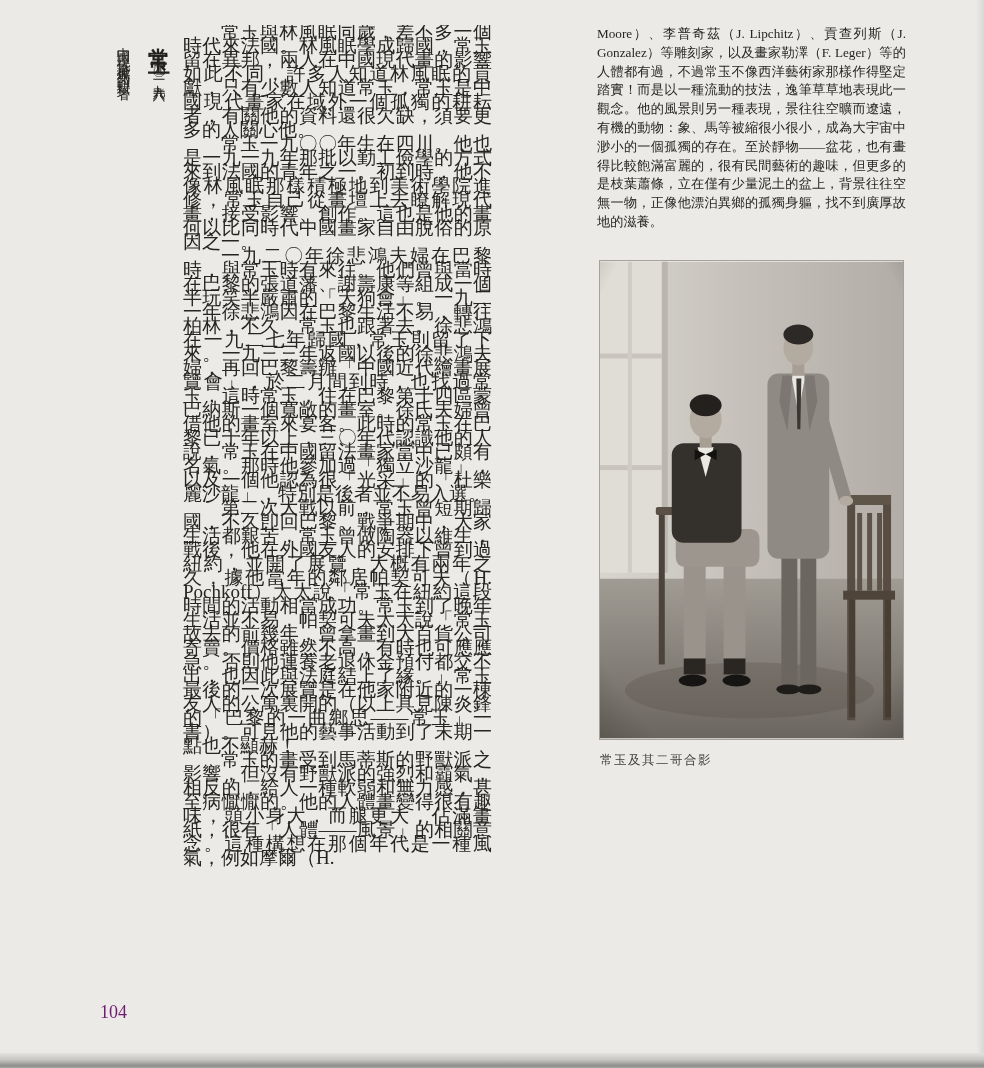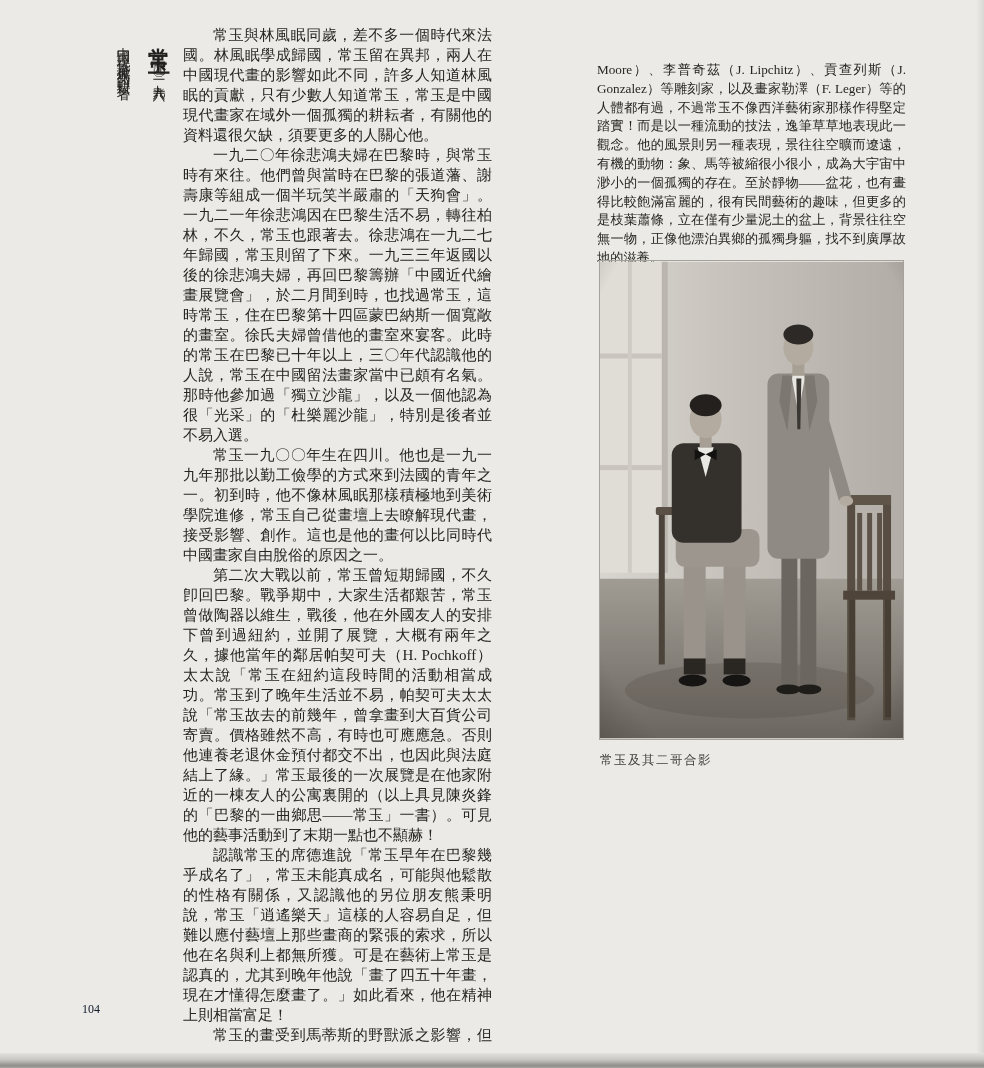--- a/index.html
+++ b/index.html
@@ -19,37 +19,37 @@
     writing-mode:vertical-rl; text-orientation:mixed;
     color:#22211f;
   }
   .title-name-col { margin-left:12px; }
   .title-name  { font-size:22px; letter-spacing:7px; font-weight:600; }
   .title-years { font-size:12.5px; letter-spacing:2px; }
   .title-subtitle { font-size:13.5px; letter-spacing:4px; padding-top:6px; }
   
   .main-col {
     position:absolute; left:183px; top:25px; width:309px; height:1022px;
-    font-size:15px; line-height:20px; text-align:justify; overflow:hidden;
+    font-size:19px; line-height:14px; text-align:justify; overflow:hidden;
   }
   .main-col p, .right-col p { margin:0; text-indent:2em; }
   .right-col {
     position:absolute; left:597px; top:25px; width:309px;
     font-size:13.2px; line-height:18.8px; text-align:justify;
   }
-  .right-col p.cont { text-indent:0;margin-top:36px; }
+  .right-col p.cont { text-indent:0; }
   
   .photo-fig { position:absolute; left:599px; top:260px; width:305px; height:480px; margin:0; }
   .photo-fig svg { display:block; width:305px; height:480px; border:1px solid #a5a29b; box-sizing:border-box; }
   .photo-caption {
     position:absolute; left:600px; top:752px;
     font-size:12.5px; letter-spacing:1.5px; color:#404040;
   }
   
-  .page-number { position:absolute; left:82px; top:1002px; font-size:12px; color:#0f172a; }
+  .page-number { position:absolute; left:100px; top:1002px; font-size:18px; color:#701a75; }
   .bottom-edge {
     position:absolute; left:0; right:0; bottom:0; height:15px;
     background:linear-gradient(to bottom,#e3e2de 0%,#c7c6c2 45%,#8f8e8b 85%,#a7a6a3 100%);
   }
   .right-edge {
     position:absolute; top:0; right:0; width:8px; height:100%;
     background:linear-gradient(to right, rgba(0,0,0,0), rgba(0,0,0,0.08));
   }
 </style>
 </head>
@@ -60,24 +60,23 @@
   <aside class="title-block">
     <div class="title-name-col">
       <span class="title-name">常玉</span>
       <span class="title-years">（一九〇〇～一九六六）</span>
     </div>
     <div class="title-subtitle">中國現代畫孤獨的耕耘者</div>
   </aside>
 
   <section class="main-col">
     <p>常玉與林風眠同歲，差不多一個時代來法國。林風眠學成歸國，常玉留在異邦，兩人在中國現代畫的影響如此不同，許多人知道林風眠的貢獻，只有少數人知道常玉，常玉是中國現代畫家在域外一個孤獨的耕耘者，有關他的資料還很欠缺，須要更多的人關心他。</p>
+    <p>常玉一九〇〇年生在四川。他也是一九一九年那批以勤工儉學的方式來到法國的青年之一。初到時，他不像林風眠那樣積極地到美術學院進修，常玉自己從畫壇上去瞭解現代畫，接受影響、創作。這也是他的畫何以比同時代中國畫家自由脫俗的原因之一。</p>
     <p>一九二〇年徐悲鴻夫婦在巴黎時，與常玉時有來往。他們曾與當時在巴黎的張道藩、謝壽康等組成一個半玩笑半嚴肅的「天狗會」。一九二一年徐悲鴻因在巴黎生活不易，轉往柏林，不久，常玉也跟著去。徐悲鴻在一九二七年歸國，常玉則留了下來。一九三三年返國以後的徐悲鴻夫婦，再回巴黎籌辦「中國近代繪畫展覽會」，於二月間到時，也找過常玉，這時常玉，住在巴黎第十四區蒙巴納斯一個寬敞的畫室。徐氏夫婦曾借他的畫室來宴客。此時的常玉在巴黎已十年以上，三〇年代認識他的人說，常玉在中國留法畫家當中已頗有名氣。那時他參加過「獨立沙龍」，以及一個他認為很「光采」的「杜樂麗沙龍」，特別是後者並不易入選。</p>
-    <p>常玉一九〇〇年生在四川。他也是一九一九年那批以勤工儉學的方式來到法國的青年之一。初到時，他不像林風眠那樣積極地到美術學院進修，常玉自己從畫壇上去瞭解現代畫，接受影響、創作。這也是他的畫何以比同時代中國畫家自由脫俗的原因之一。</p>
     <p>第二次大戰以前，常玉曾短期歸國，不久卽回巴黎。戰爭期中，大家生活都艱苦，常玉曾做陶器以維生，戰後，他在外國友人的安排下曾到過紐約，並開了展覽，大概有兩年之久，據他當年的鄰居帕契可夫（H. Pochkoff）太太說「常玉在紐約這段時間的活動相當成功。常玉到了晚年生活並不易，帕契可夫太太說「常玉故去的前幾年，曾拿畫到大百貨公司寄賣。價格雖然不高，有時也可應應急。否則他連養老退休金預付都交不出，也因此與法庭結上了緣。」常玉最後的一次展覽是在他家附近的一棟友人的公寓裏開的（以上具見陳炎鋒的「巴黎的一曲鄉思——常玉」一書）。可見他的藝事活動到了末期一點也不顯赫！</p>
-    <p>認識常玉的席德進說「常玉早年在巴黎幾乎成名了」，常玉未能真成名，可能與他鬆散的性格有關係，又認識他的另位朋友熊秉明說，常玉「逍遙樂天」這樣的人容易自足，但難以應付藝壇上那些畫商的緊張的索求，所以他在名與利上都無所獲。可是在藝術上常玉是認真的，尤其到晚年他說「畫了四五十年畫，現在才懂得怎麼畫了。」如此看來，他在精神上則相當富足！</p>
     <p>常玉的畫受到馬蒂斯的野獸派之影響，但沒有野獸派的強烈和霸氣，相反的，給人一種軟弱和無力感，甚至病懨懨的。他的人體畫變得很有趣味，頭小身大，而腿更大，佔滿畫紙，很有「人體——風景」的相關意念。這種構想在那個年代是一種風氣，例如摩爾（H.</p>
   </section>
 
   <section class="right-col">
     <p class="cont">Moore）、李普奇茲（J. Lipchitz）、貢查列斯（J. Gonzalez）等雕刻家，以及畫家勒澤（F. Leger）等的人體都有過，不過常玉不像西洋藝術家那樣作得堅定踏實！而是以一種流動的技法，逸筆草草地表現此一觀念。他的風景則另一種表現，景往往空曠而遼遠，有機的動物：象、馬等被縮很小很小，成為大宇宙中渺小的一個孤獨的存在。至於靜物——盆花，也有畫得比較飽滿富麗的，很有民間藝術的趣味，但更多的是枝葉蕭條，立在僅有少量泥土的盆上，背景往往空無一物，正像他漂泊異鄉的孤獨身軀，找不到廣厚故地的滋養。</p>
   </section>
 
   <figure class="photo-fig">
     <svg viewBox="0 0 304 478" xmlns="http://www.w3.org/2000/svg">
       <defs>

